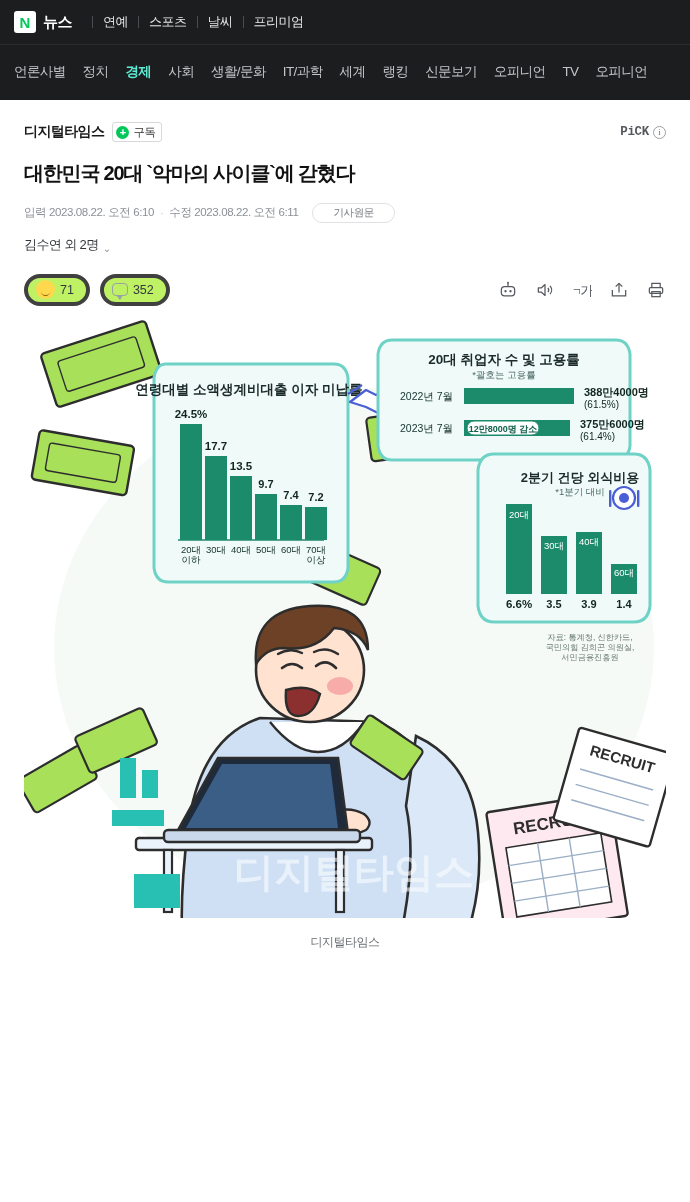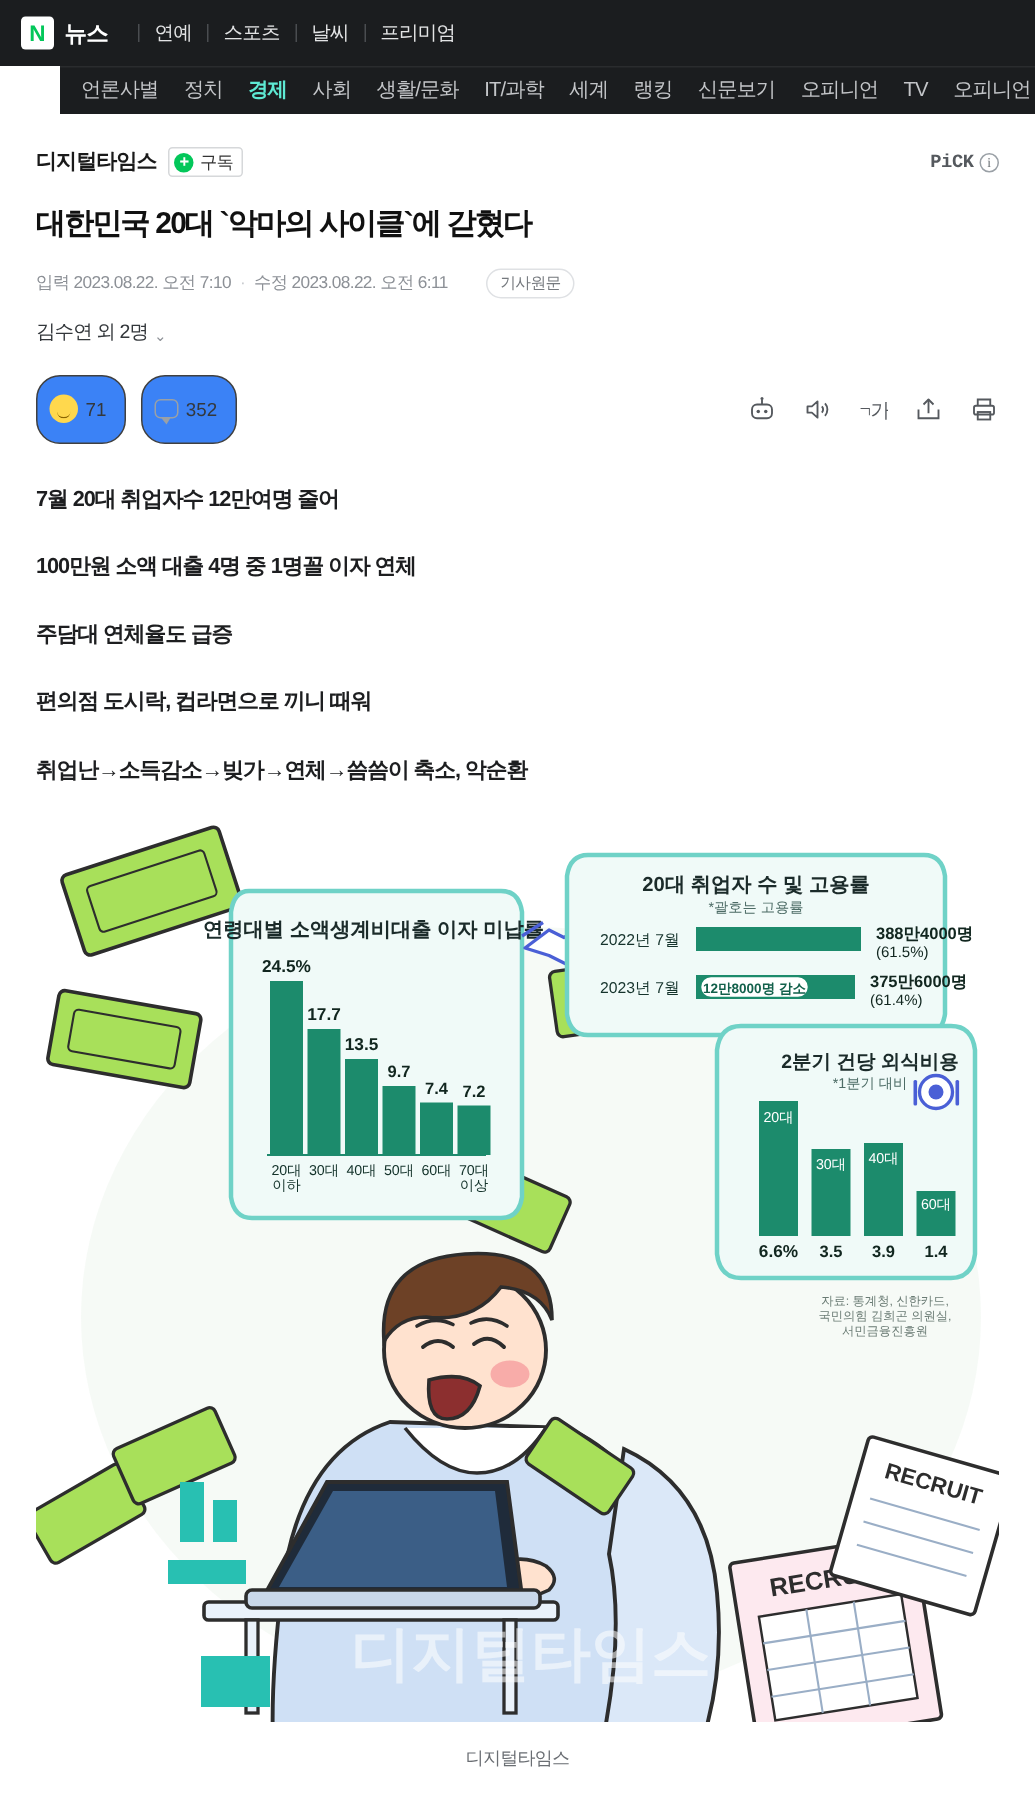--- a/index.html
+++ b/index.html
@@ -30,29 +30,28 @@
     border-radius: 3px;
     margin-right: 7px;
     font-family: "Liberation Sans", sans-serif;
   }
   .news-word { font-size: 15px; font-weight: bold; letter-spacing: -0.5px; margin-right: 10px; }
   .vsep { width: 1px; height: 12px; background: #4a4d50; margin: 0 10px; }
   .topbar-link { font-size: 13px; color: #e3e4e5; letter-spacing: -0.5px; }
 
   
   .catnav {
-    height: 32px;
+    height: 56px;
     background: #1b1d1f;
     border-top: 1px solid #2a2c2e;
     display: flex;
     align-items: center;
     padding: 0 14px;
     overflow: hidden;
     gap: 17px;
-    margin-left: 40px;
   }
   .cat {
     font-size: 13.5px;
     color: #c3c5c8;
     letter-spacing: -0.6px;
     white-space: nowrap;
     position: relative;
     padding-bottom: 2px;
   }
   .cat.active { color: #5eead4; font-weight: bold; }
@@ -121,24 +120,24 @@
     align-items: center;
     gap: 6px;
     font-size: 11.5px;
     color: #8c9096;
     letter-spacing: -0.4px;
   }
   .meta-dot { color: #c7cace; }
   .source-chip {
     border: 1px solid #dfe1e4;
     border-radius: 10px;
-    padding: 2px 8px;
+    padding: 2px 20px;
     font-size: 10.5px;
     color: #75797e;
-    margin-left: 20px;
+    margin-left: 8px;
   }
   .byline {
     margin-top: 13px;
     font-size: 13px;
     color: #33373b;
     letter-spacing: -0.6px;
     display: flex;
     align-items: flex-end;
     gap: 4px;
   }
@@ -148,25 +147,25 @@
   .reaction-bar {
     margin-top: 20px;
     display: flex;
     align-items: center;
     gap: 10px;
   }
   .pill {
     display: inline-flex;
     align-items: center;
     gap: 5px;
-    height: 46px;
-    border: 1px solid #404040;
+    height: 32px;
+    border: 4px solid #404040;
     border-radius: 16px;
     padding: 0 12px 0 8px;
-    background: #3b82f6;
+    background: #bef264;
     font-size: 12.5px;
     color: #34383c;
   }
   .emoji-ic {
     width: 19px; height: 19px; border-radius: 50%;
     background: #ffd84d;
     display: inline-block;
     position: relative;
   }
   .emoji-ic::after {
@@ -267,21 +266,21 @@
     </span>
     <span class="pick-wrap">
       <span class="pick-text">PiCK</span>
       <span class="info-ic">i</span>
     </span>
   </div>
 
   <h1 class="headline">대한민국 20대 `악마의 사이클`에 갇혔다</h1>
 
   <div class="meta-row">
-    <span>입력 2023.08.22. 오전 7:10</span>
+    <span>입력 2023.08.22. 오전 6:10</span>
     <span class="meta-dot">·</span>
     <span>수정 2023.08.22. 오전 6:11</span>
     <span class="source-chip">기사원문</span>
   </div>
 
   <div class="byline">
     <span>김수연 외 2명</span>
     <span class="chev">⌄</span>
   </div>
 
@@ -328,27 +327,20 @@
       <span>
         <svg class="tool-ic" viewBox="0 0 24 24" fill="none" stroke="#55595e" stroke-width="1.5">
           <path d="M7 9V4h10v5"></path>
           <rect x="4" y="9" width="16" height="7" rx="1.5"></rect>
           <rect x="7" y="14" width="10" height="6"></rect>
         </svg>
       </span>
     </span>
   </div>
 
-  <section class="body-text">
-    <p>7월 20대 취업자수 12만여명 줄어</p>
-    <p>100만원 소액 대출 4명 중 1명꼴 이자 연체</p>
-    <p>주담대 연체율도 급증</p>
-    <p>편의점 도시락, 컵라면으로 끼니 때워</p>
-    <p>취업난→소득감소→빚가→연체→씀씀이 축소, 악순환</p>
-  </section>
 
   <figure class="figure">
     <svg class="info-canvas" viewBox="0 0 642 600">
 
       <rect x="0" y="0" width="642" height="600" fill="#ffffff"></rect>
       <ellipse cx="330" cy="330" rx="300" ry="260" fill="#eef5ee" opacity="0.55"></ellipse>
 
       <g>
         <g transform="rotate(-18 70 40)">
           <rect x="20" y="20" width="110" height="56" rx="4" fill="#a8e05a" stroke="#2d2d2d" stroke-width="2.4"></rect>

